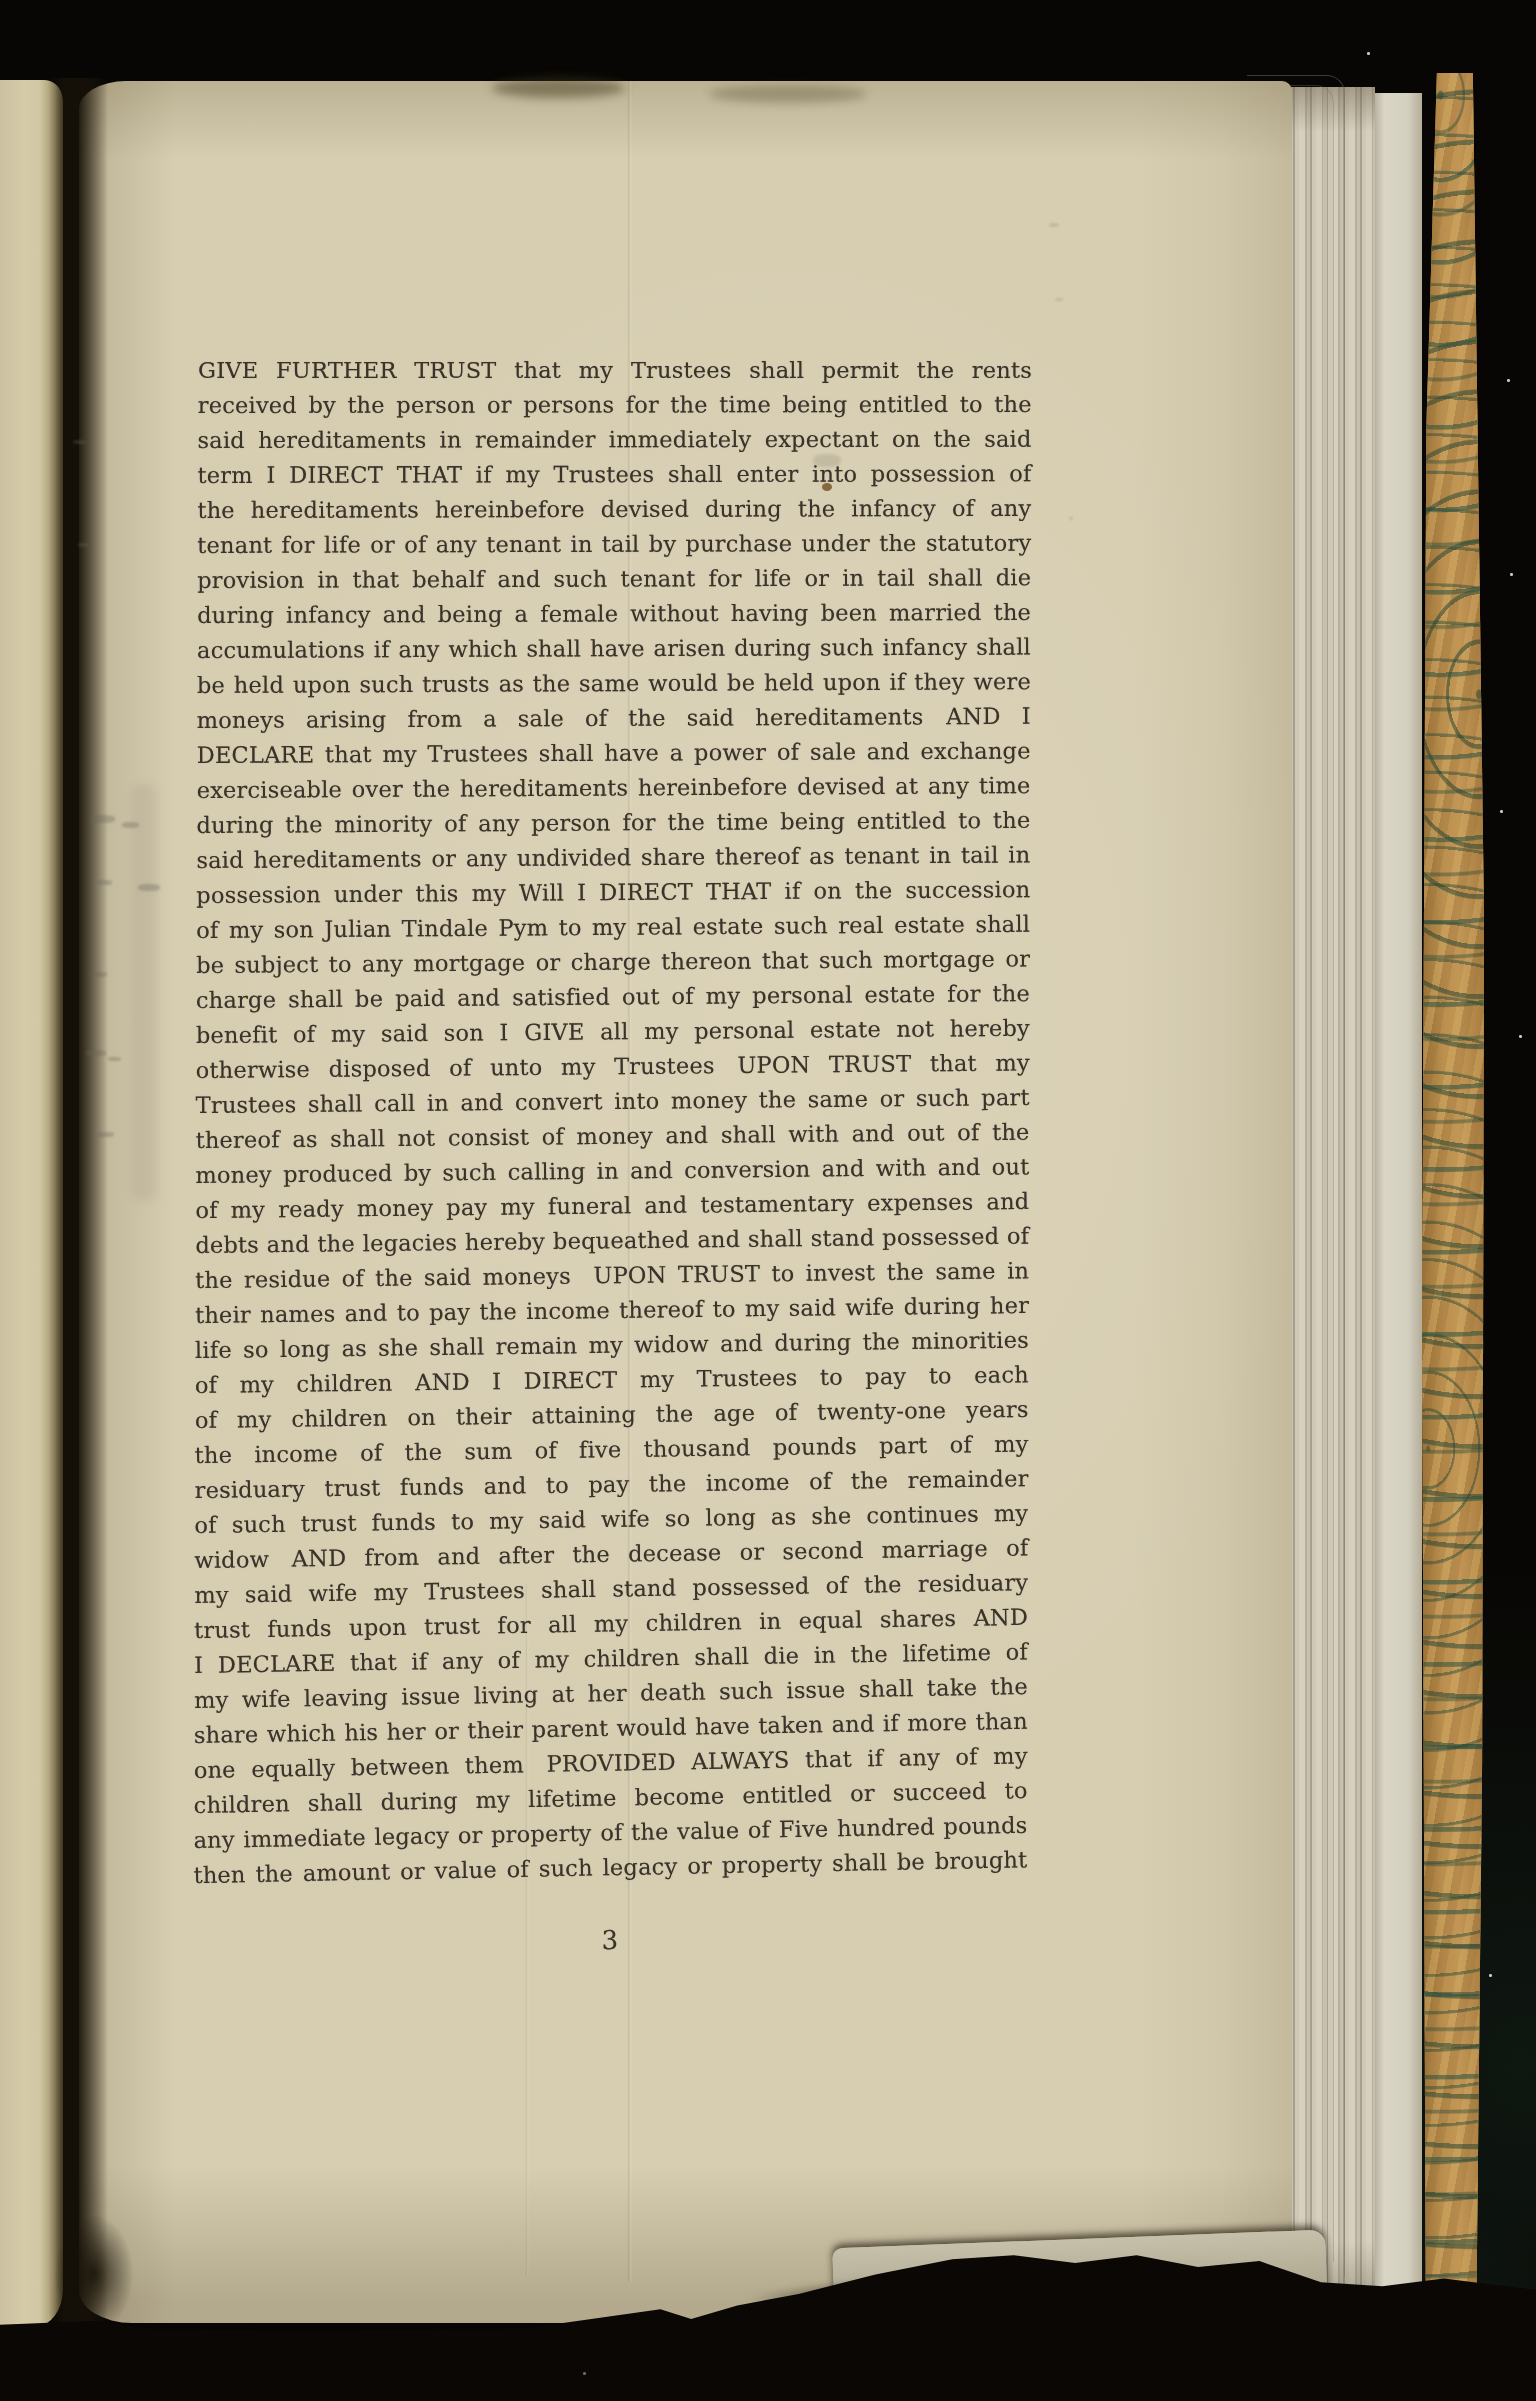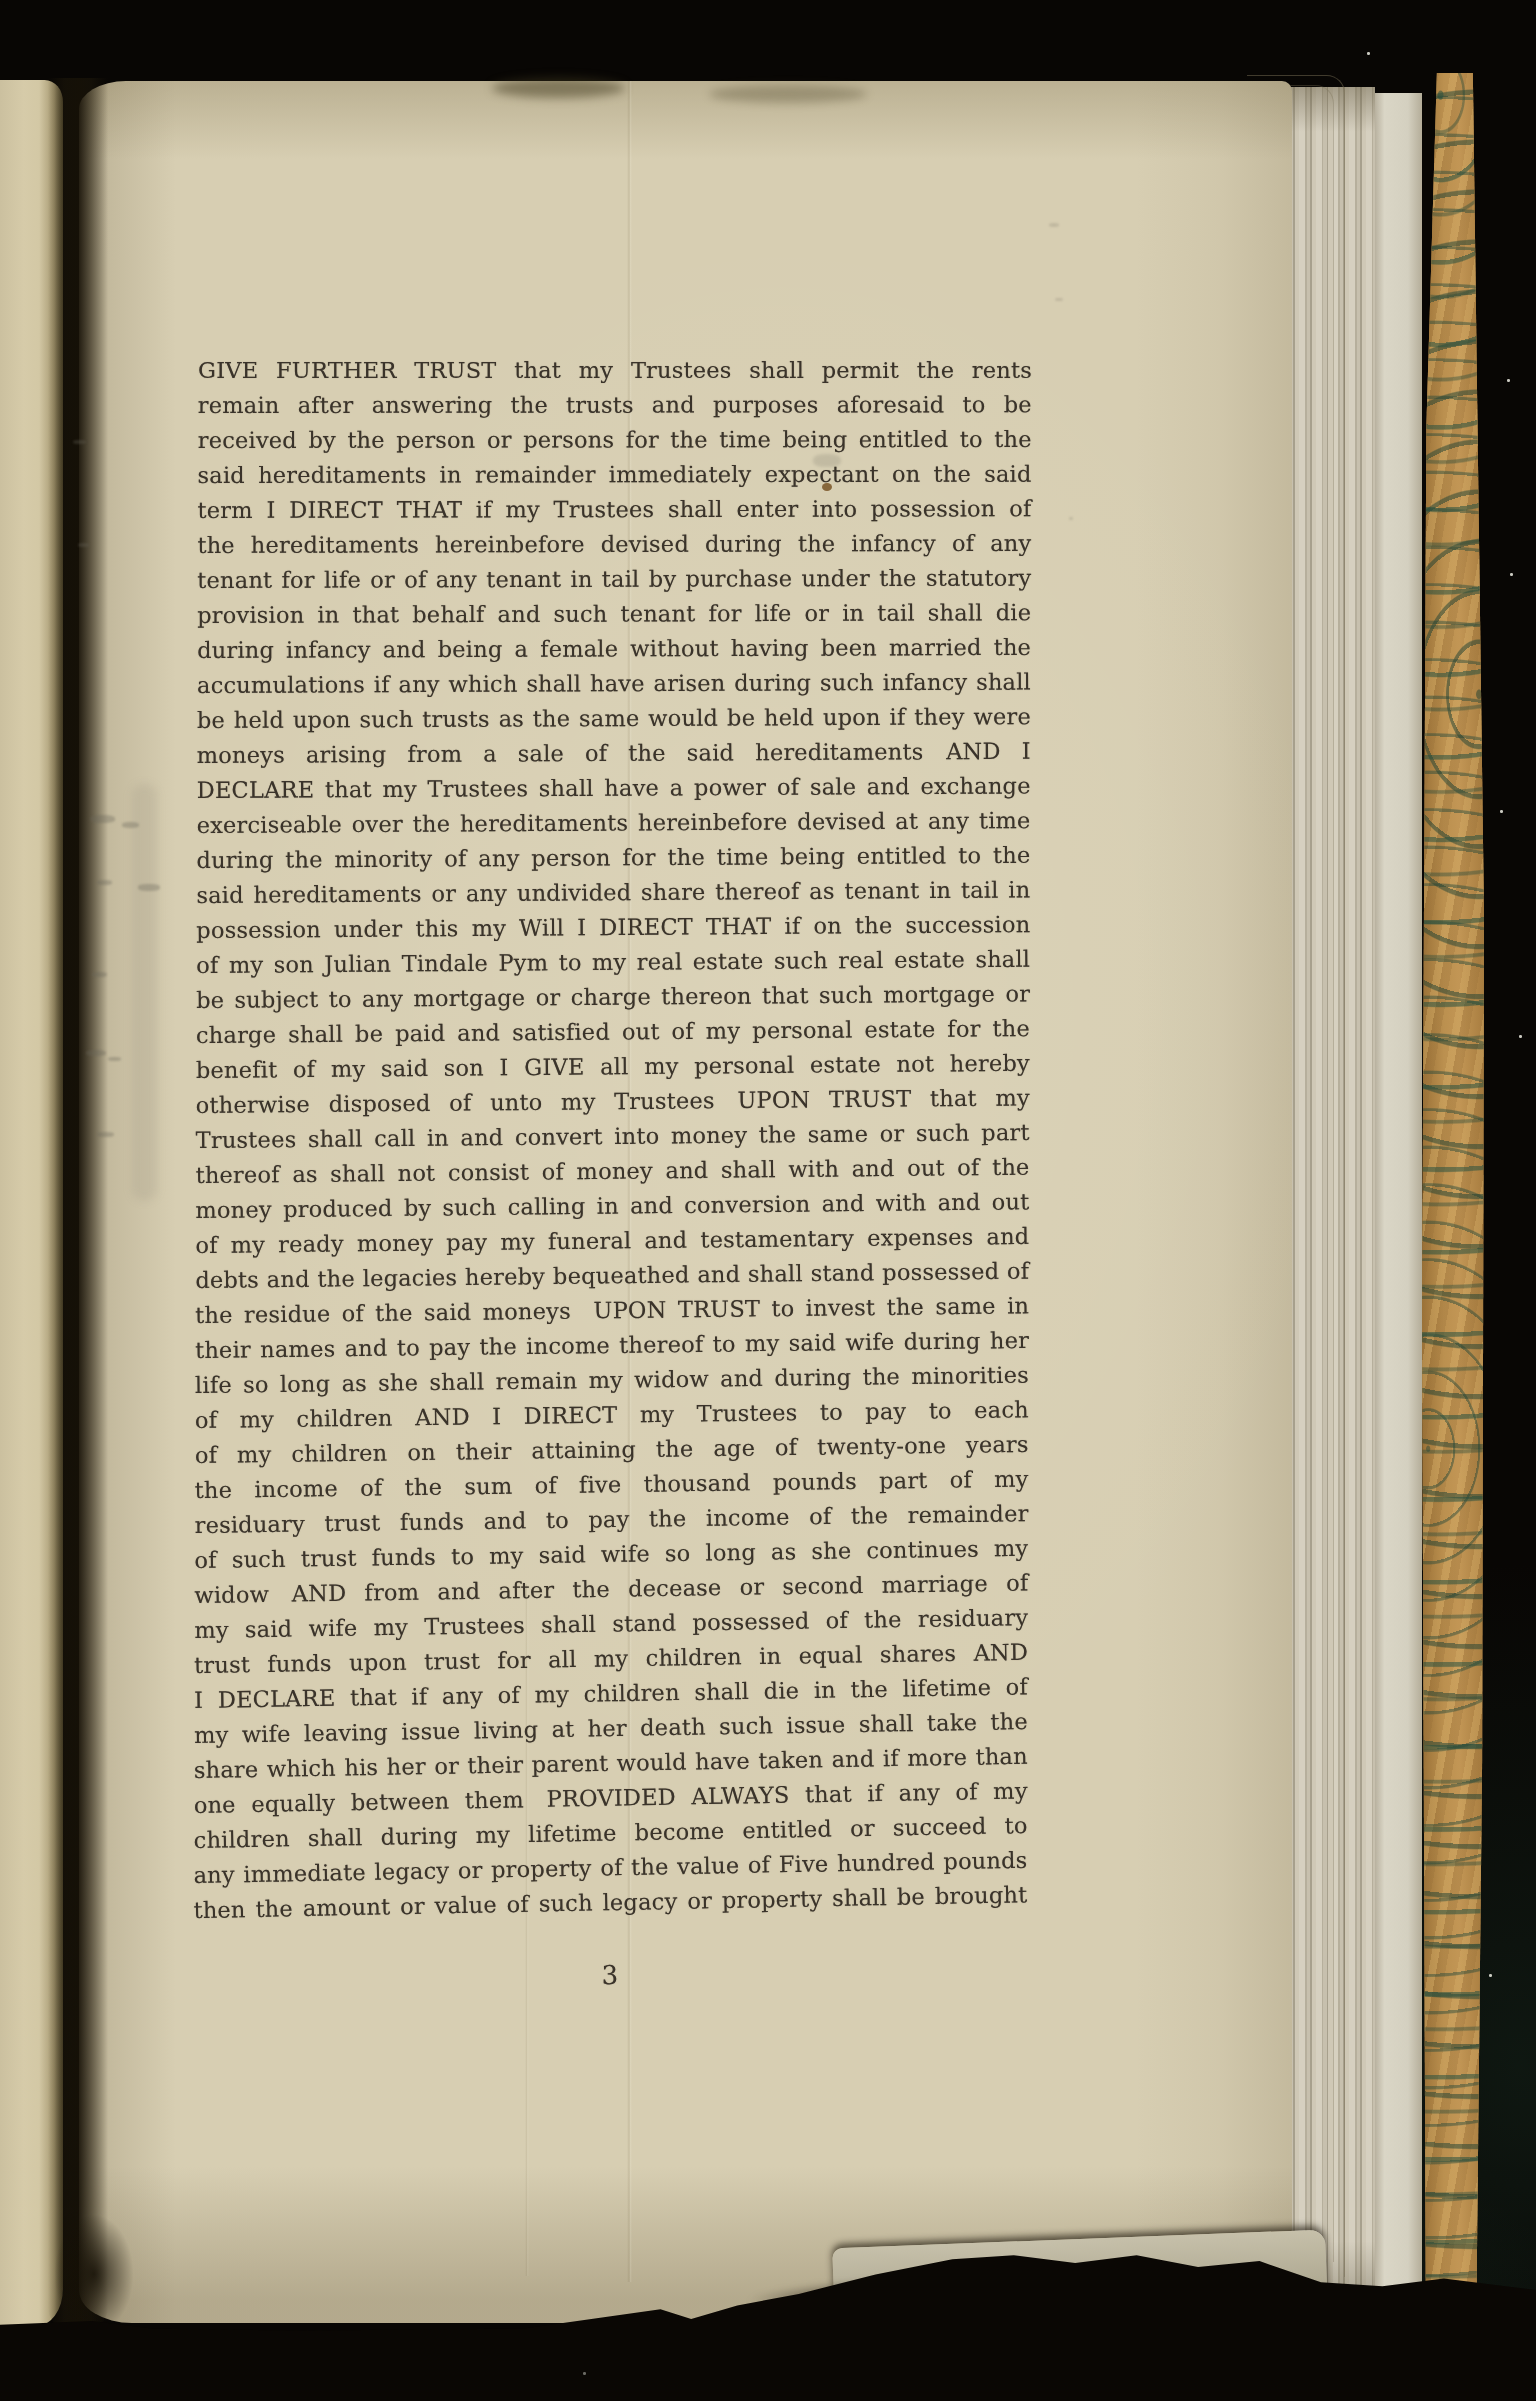--- a/index.html
+++ b/index.html
@@ -110,21 +110,20 @@
   <div class="pmark" style="left:108px;top:1057px;width:12.5px;height:4.2px;"></div>
   <div class="pmark" style="left:97px;top:1132px;width:16.7px;height:5px;"></div>
   <div class="pmark" style="left:813px;top:454px;width:28px;height:13.3px;opacity:.55;filter:blur(1.7px);"></div>
   <div class="pmark" style="left:1049px;top:223px;width:10px;height:4.2px;opacity:.6;"></div>
   <div class="pmark" style="left:1055px;top:298px;width:7.5px;height:3.3px;opacity:.6;"></div>
   <div class="pmark" style="left:1069px;top:517px;width:4.2px;height:3.3px;opacity:.6;"></div>
   <div class="spot" style="left:822px;top:483px;width:10px;height:8.3px;"></div>
 
   <div class="text-block">
     <div class="doc-line" style="--i: 0;">GIVE FURTHER TRUST that my Trustees shall permit the rents</div>
-      <div class="doc-line" style="--i: 2;">remain after answering the trusts and purposes aforesaid to be</div>
       <div class="doc-line" style="--i: 3;">received by the person or persons for the time being entitled to the</div>
       <div class="doc-line" style="--i: 4;">said hereditaments in remainder immediately expectant on the said</div>
       <div class="doc-line" style="--i: 5;">term I DIRECT THAT if my Trustees shall enter into possession of</div>
       <div class="doc-line" style="--i: 6;">the hereditaments hereinbefore devised during the infancy of any</div>
       <div class="doc-line" style="--i: 7;">tenant for life or of any tenant in tail by purchase under the statutory</div>
       <div class="doc-line" style="--i: 8;">provision in that behalf and such tenant for life or in tail shall die</div>
       <div class="doc-line" style="--i: 9;">during infancy and being a female without having been married the</div>
       <div class="doc-line" style="--i: 10;">accumulations if any which shall have arisen during such infancy shall</div>
       <div class="doc-line" style="--i: 11;">be held upon such trusts as the same would be held upon if they were</div>
       <div class="doc-line" style="--i: 12;">moneys arising from a sale of the said hereditaments AND I</div>

